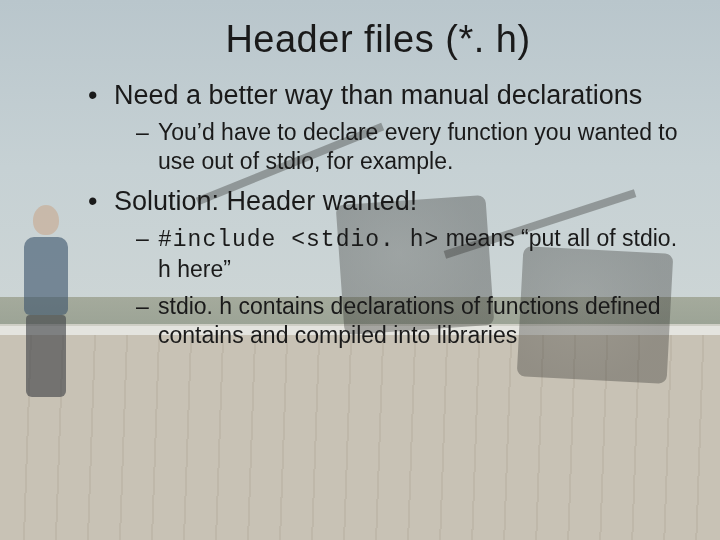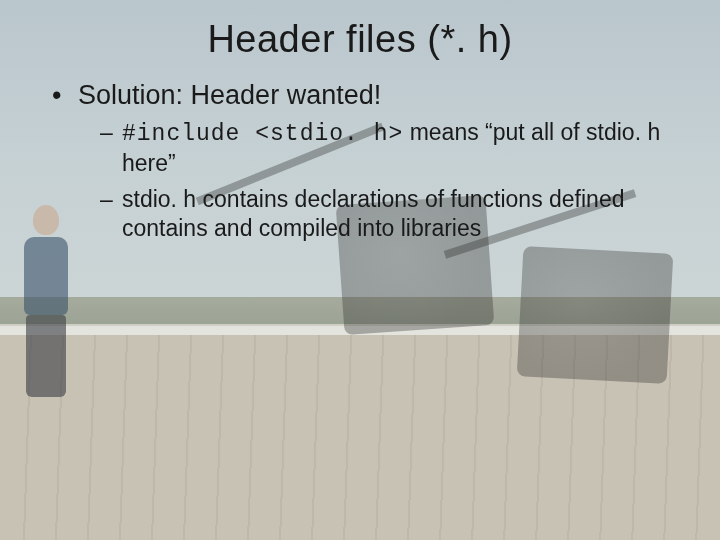--- a/index.html
+++ b/index.html
@@ -99,20 +99,21 @@
     background: #3b3e43;
     margin: 0 auto;
     border-radius: 4px 4px 6px 6px;
   }
 
   .content {
     position: relative;
     z-index: 1;
     padding: 18px 40px 0 40px;
     box-sizing: border-box;
+    margin-left: 36px;
   }
   h1.title {
     text-align: center;
     font-weight: 400;
     font-size: 38px;
     margin: 0 0 18px 0;
     letter-spacing: 0.5px;
   }
   ul.lvl1 {
     list-style: none;
@@ -176,20 +177,28 @@
       <div class="torso"></div>
       <div class="legs"></div>
     </div>
   </div>
 
   <div class="content">
     <h1 class="title">Header files (*. h)</h1>
 
     <ul class="lvl1">
 
+      <li>
+        <span>Need a better way than manual declarations</span>
+        <ul class="lvl2">
+          <li>
+            <span>You’d have to declare every function you wanted to use out of stdio, for example.</span>
+          </li>
+        </ul>
+      </li>
 
       <li>
         <span>Solution: Header wanted!</span>
         <ul class="lvl2">
           <li>
             <span class="code">#include &lt;stdio. h&gt;</span><span> means “put all of stdio. h here”</span>
           </li>
           <li>
             <span>stdio. h contains declarations of functions defined contains and compiled into libraries</span>
           </li>

